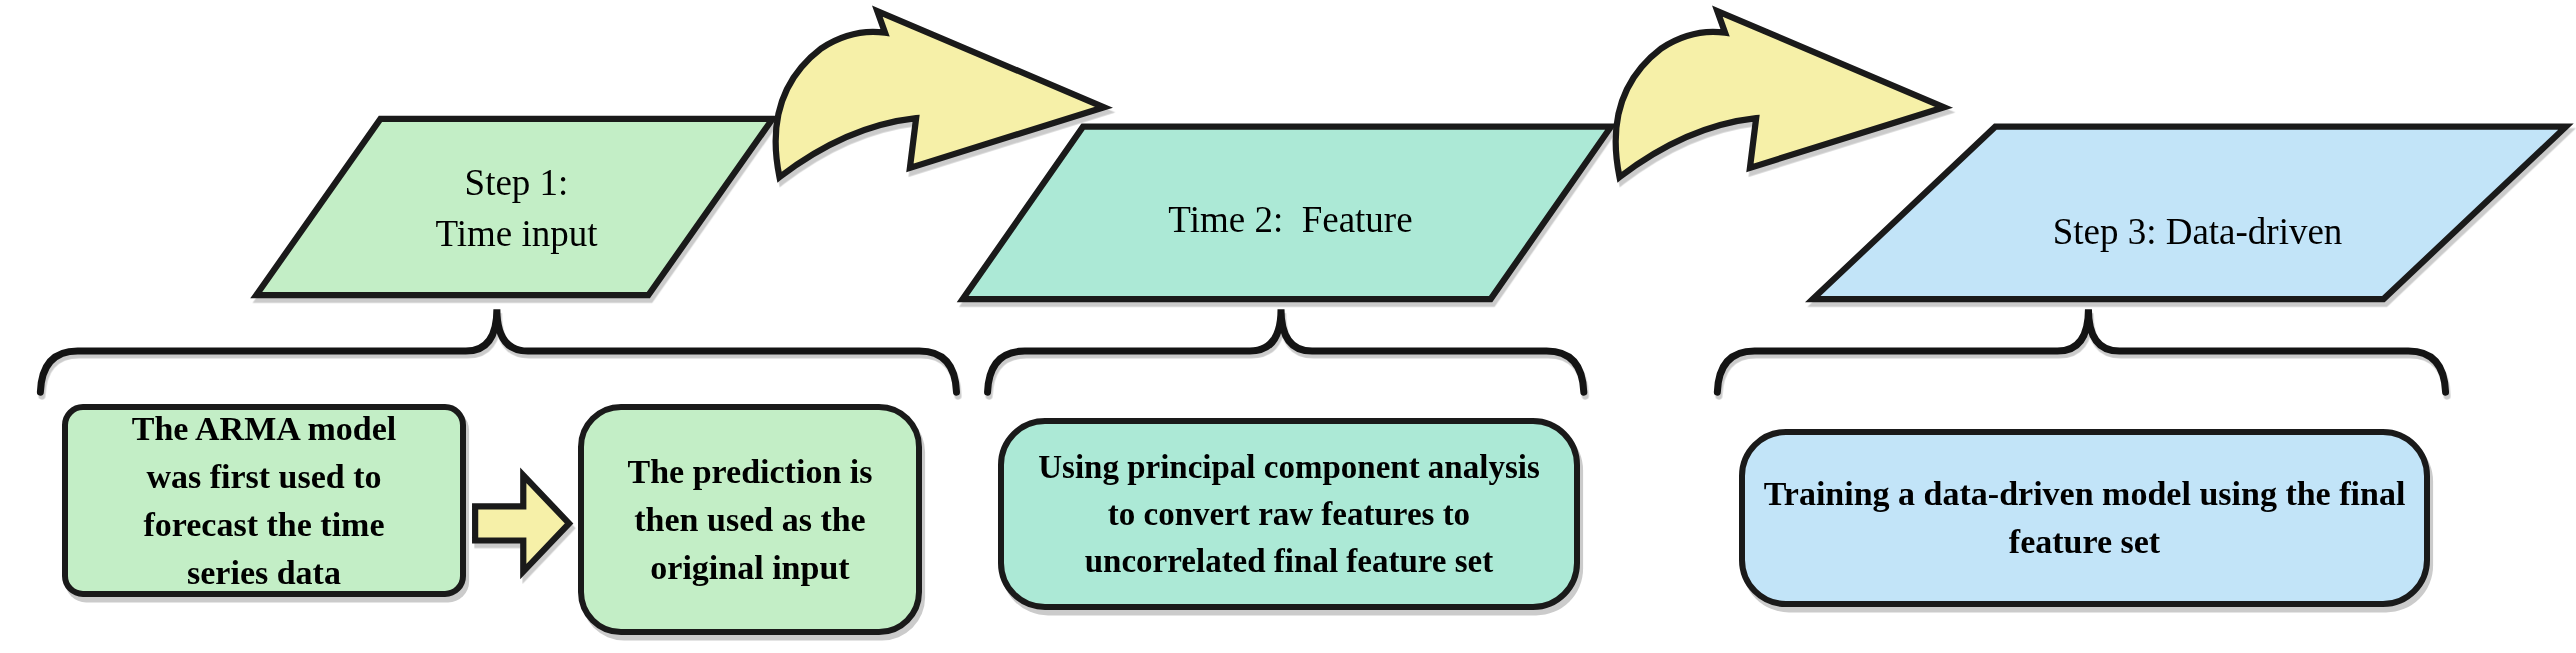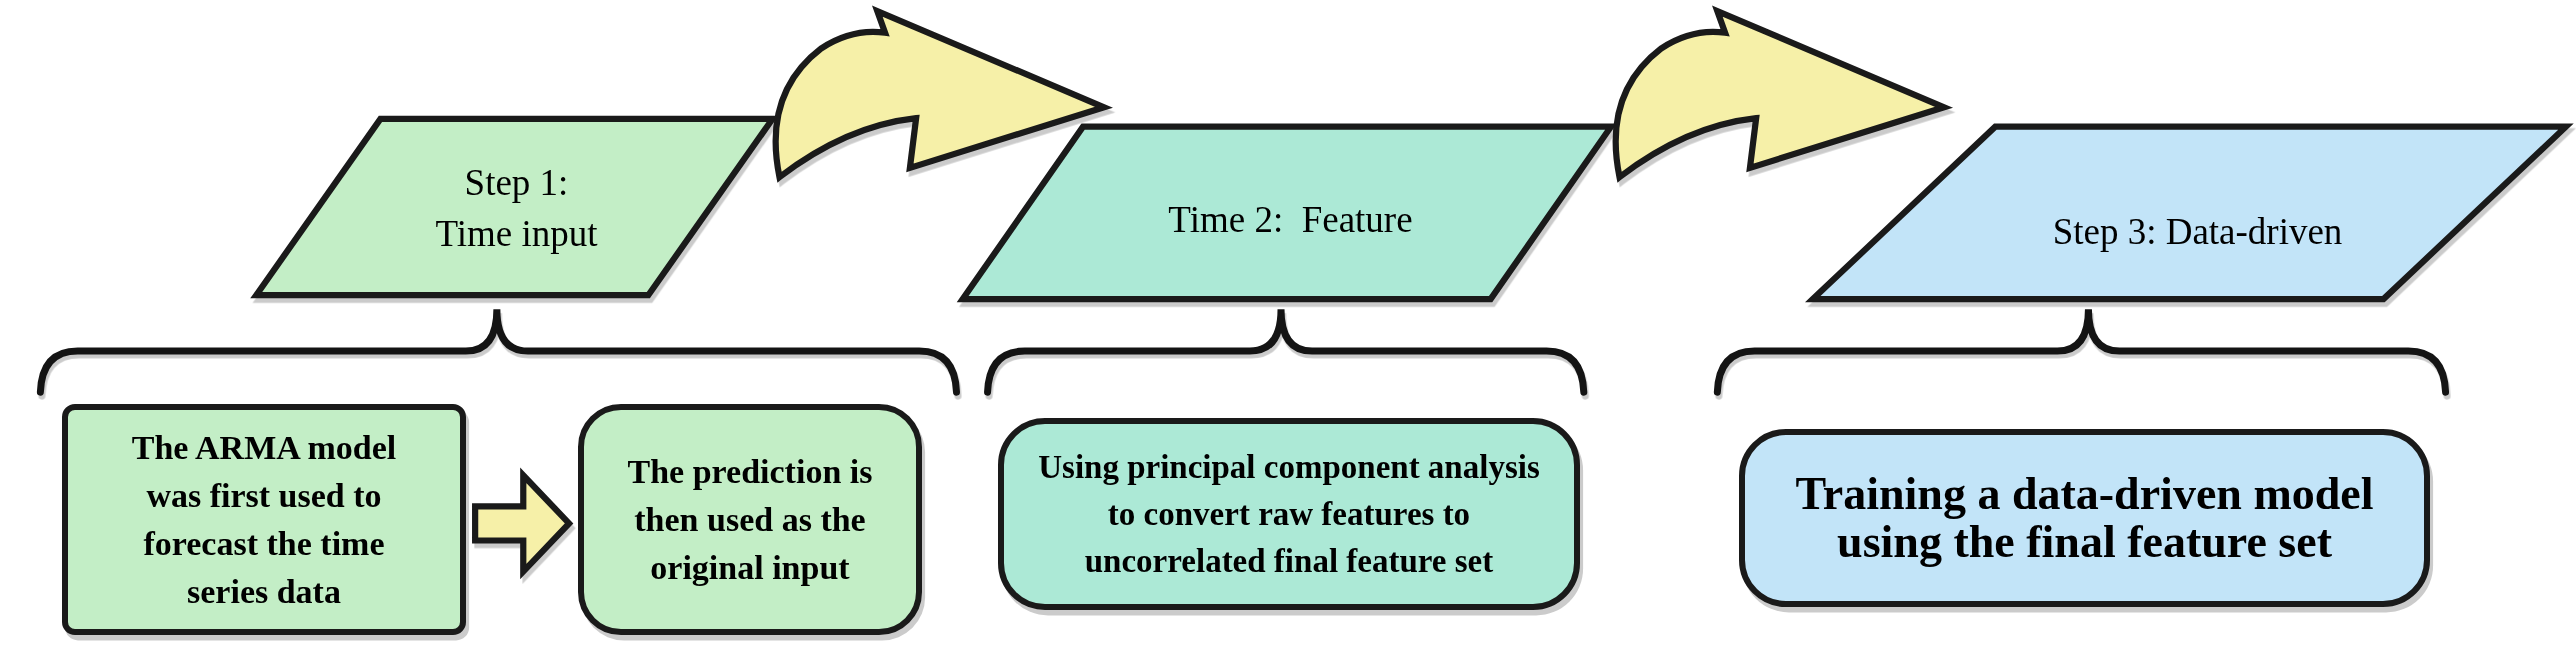--- a/index.html
+++ b/index.html
@@ -13,24 +13,24 @@
   .plabel{
     position:absolute;display:flex;flex-direction:column;align-items:center;justify-content:center;
     font-weight:400;font-size:37px;line-height:51px;text-align:center;
   }
   .plabel span{white-space:pre;}
   .dbox{
     position:absolute;box-sizing:border-box;display:flex;align-items:center;justify-content:center;
     text-align:center;font-weight:700;border:6.2px solid #1a1a1a;box-shadow:3.1px 5.4px 0 #cbcbcb;
   }
   .dbox .txt{width:100%;}
-  #box1{left:62px;top:404px;width:404px;height:231px;border-radius:13px;padding:6px 40px;font-size:34px;line-height:48px;}
+  #box1{left:62px;top:404px;width:404px;height:193px;border-radius:21px;padding:6px 40px;font-size:34px;line-height:48px;}
   #box2{left:578px;top:404px;width:344px;height:231px;border-radius:43px;padding:0 31px;font-size:34px;line-height:48px;}
   #box3{left:998px;top:418px;width:582px;height:192px;border-radius:47px;padding:16px 22px;font-size:33px;line-height:47px;}
-  #box4{left:1739px;top:429px;width:691px;height:178px;border-radius:47px;padding:0 17px;font-size:46px;line-height:48px;}
+  #box4{left:1739px;top:429px;width:691px;height:178px;border-radius:47px;padding:0 17px;font-size:34px;line-height:48px;}
   #plabel1{left:307px;top:138px;width:419px;height:140px;}
   #plabel2{left:1079px;top:149px;width:423px;height:140px;}
   #plabel3{left:1980px;top:161px;width:435px;height:140px;}
 </style>
 </head>
 <body>
 
 <div class="canvas">
 
   <svg class="layer" width="2576" height="654" viewBox="0 0 3318 842">

